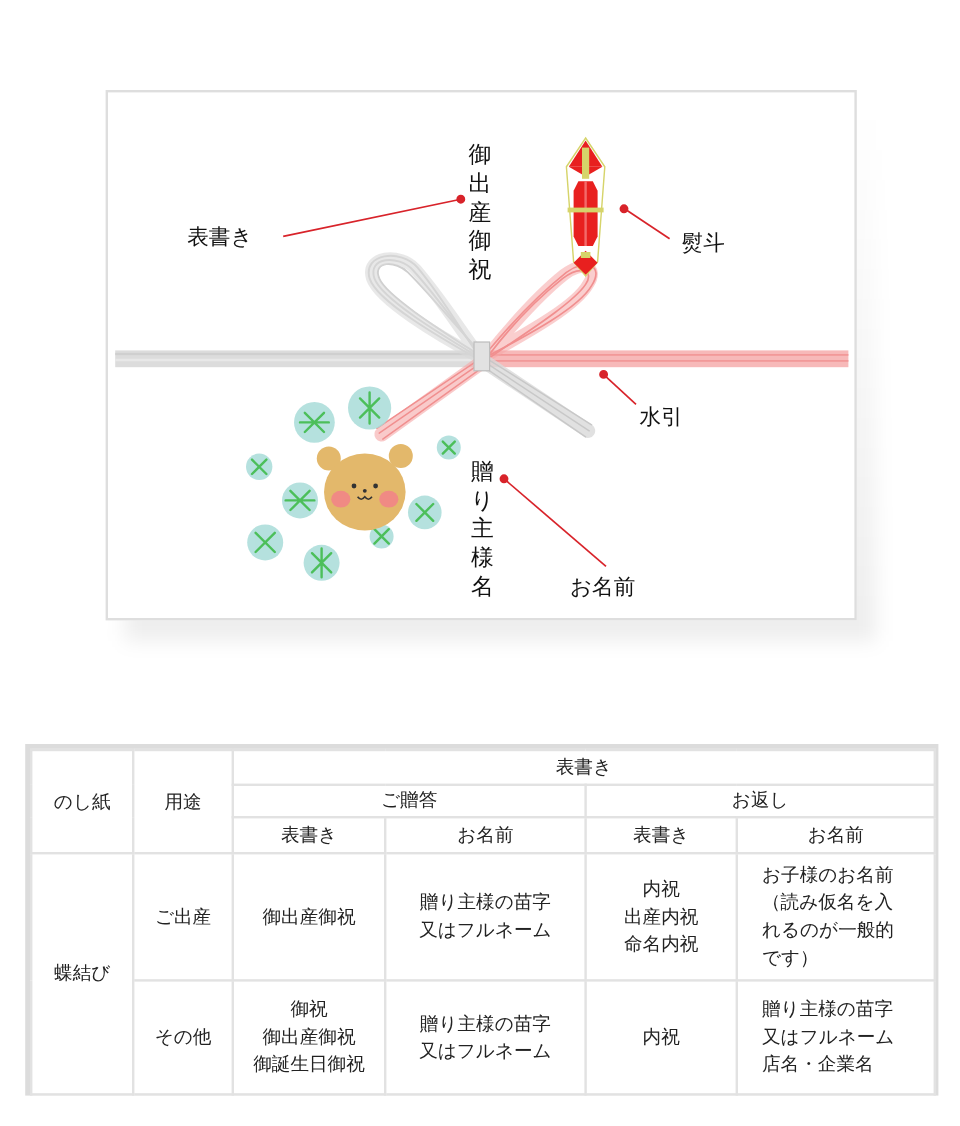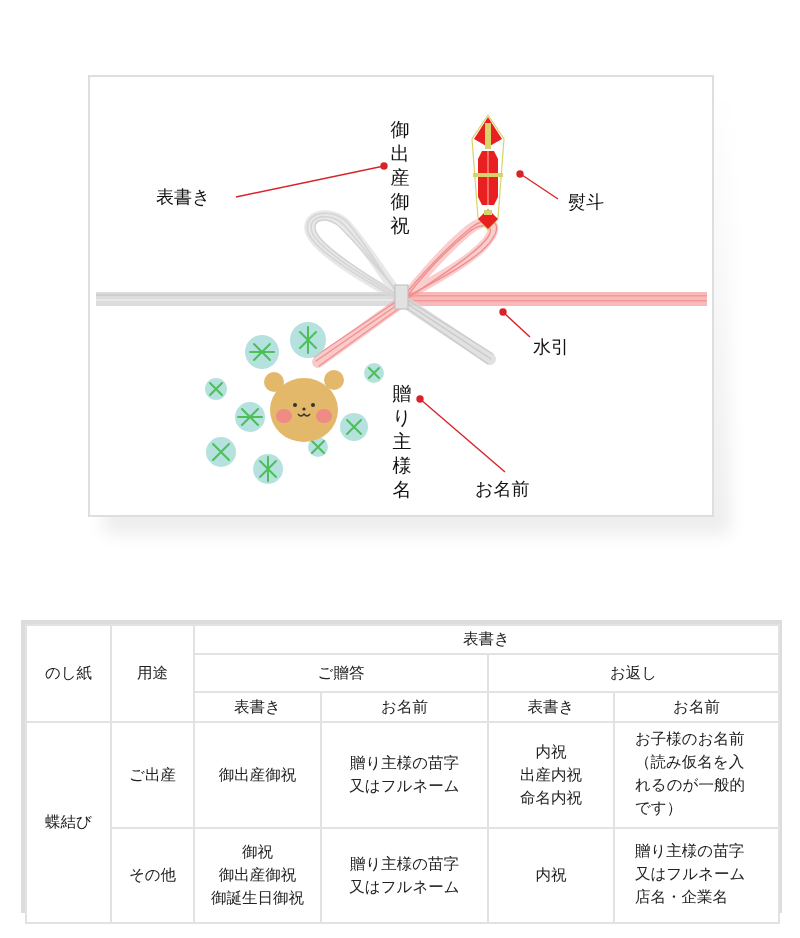--- a/index.html
+++ b/index.html
@@ -22,21 +22,21 @@
 
   
   .tbl-wrap { position:absolute; left:21px; top:620px; width:761px; height:293px;
               background:#dcdcdc; }
   table.guide { position:absolute; left:4px; top:4px; width:753px; height:285px;
                 border-collapse:collapse; background:#fff; table-layout:fixed; }
   table.guide td, table.guide th { border:2px solid #e2e2e2; text-align:center;
                 vertical-align:middle; font-weight:normal; font-size:15.5px;
                 color:#222; padding:0 4px; line-height:23px; }
   table.guide .multi { white-space:pre-line; }
-  table.guide .left { text-align:left; padding-left:20px;font-family:Liberation Mono, monospace; }
+  table.guide .left { text-align:left; padding-left:20px; }
 </style>
 </head>
 <body>
 
 <div class="card-shadow"></div>
 <div class="card">
   <svg class="art" width="622" height="438" viewBox="0 0 622 438">
 
     <g>
       <rect x="6" y="215" width="300" height="14" fill="#dcdcdc"></rect>
@@ -155,21 +155,21 @@
       <col style="width:167px">
         <col style="width:126px">
         <col style="width:165px">
     </colgroup>
     <tbody>
         <tr style="height:29px">
       <th rowspan="3">のし紙</th>
       <th rowspan="3">用途</th>
       <th colspan="4">表書き</th>
     </tr>
-    <tr style="height:38px">
+    <tr style="height:27px">
       <th colspan="2">ご贈答</th>
       <th colspan="2">お返し</th>
     </tr>
     <tr style="height:30px">
       <th>表書き</th>
       <th>お名前</th>
       <th>表書き</th>
       <th>お名前</th>
     </tr>
     <tr style="height:106px">

